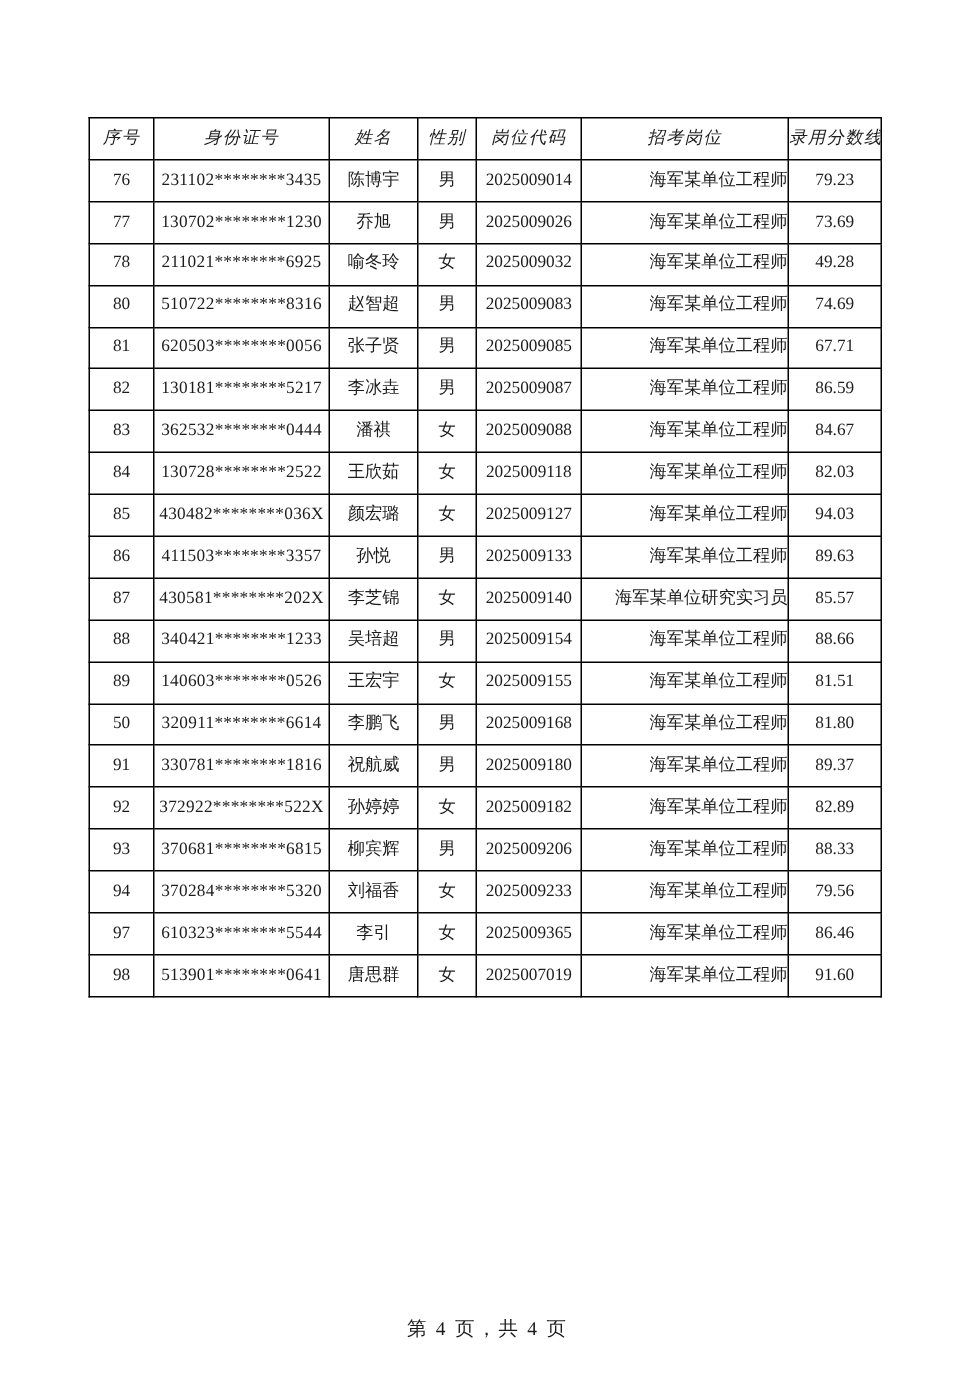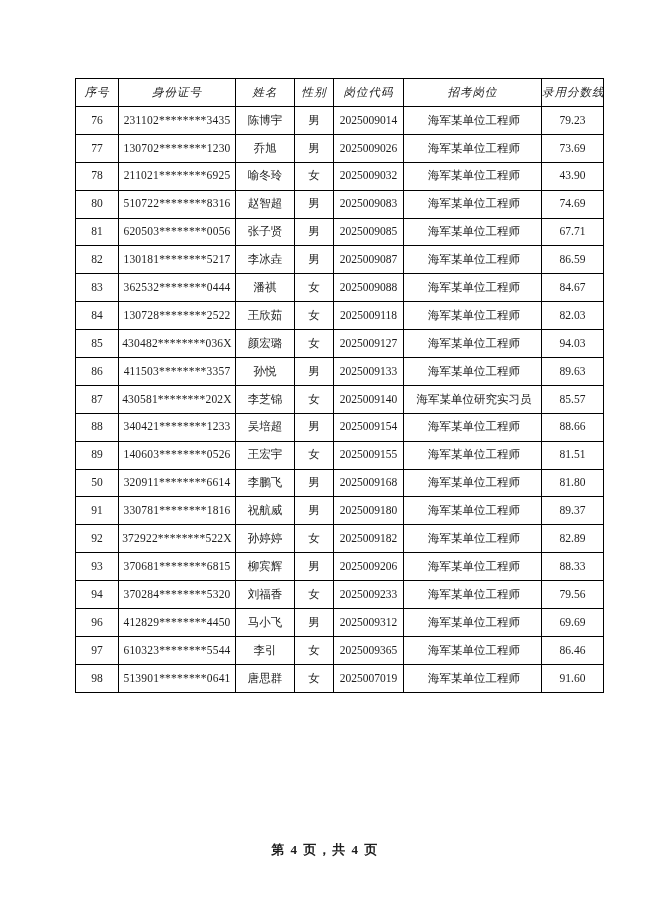--- a/index.html
+++ b/index.html
@@ -16,21 +16,20 @@
     overflow: hidden;
   }
   .score-table {
     position: absolute;
     left: 59px;
     top: 78px;
     width: 528px;
     border-collapse: collapse;
     table-layout: fixed;
     border: 1.6px solid #000;
-    margin-left: 16px;
   }
   .score-table th,
   .score-table td {
     border: 1px solid #000;
     font-size: 11.5px;
     font-weight: normal;
     text-align: center;
     vertical-align: middle;
     padding: 0;
     overflow: hidden;
@@ -42,36 +41,35 @@
   }
   .score-table tbody tr {
     height: 27.9px;
   }
   .score-table th {
     font-style: italic;
     font-size: 11.5px;
     letter-spacing: 1px;
   }
   .score-table td.col-position {
-    text-align: center;
+    text-align: right;
     padding-left: 3px;
   }
   .score-table td.col-id {
     letter-spacing: 0.2px;
   }
   .page-footer {
     position: absolute;
     left: 0;
-    top: 841px;
+    top: 877px;
     width: 650px;
     text-align: center;
     font-size: 13px;
     letter-spacing: 1.5px;
     color: #1c1c1c;
-    font-weight: bold;
   }
 </style>
 </head>
 <body>
 
 <table class="score-table">
   <colgroup>
     <col style="width:43px">
     <col style="width:117px">
     <col style="width:59px">
@@ -111,21 +109,21 @@
       <td class="col-position">海军某单位工程师</td>
       <td class="col-score">73.69</td>
     </tr>
       <tr style="">
       <td class="col-serial">78</td>
       <td class="col-id">211021********6925</td>
       <td class="col-name">喻冬玲</td>
       <td class="col-gender">女</td>
       <td class="col-code">2025009032</td>
       <td class="col-position">海军某单位工程师</td>
-      <td class="col-score">43.90</td>
+      <td class="col-score">49.28</td>
     </tr>
       <tr style="">
       <td class="col-serial">80</td>
       <td class="col-id">510722********8316</td>
       <td class="col-name">赵智超</td>
       <td class="col-gender">男</td>
       <td class="col-code">2025009083</td>
       <td class="col-position">海军某单位工程师</td>
       <td class="col-score">74.69</td>
     </tr>
@@ -249,29 +247,20 @@
       <tr style="">
       <td class="col-serial">94</td>
       <td class="col-id">370284********5320</td>
       <td class="col-name">刘福香</td>
       <td class="col-gender">女</td>
       <td class="col-code">2025009233</td>
       <td class="col-position">海军某单位工程师</td>
       <td class="col-score">79.56</td>
     </tr>
       <tr style="">
-      <td class="col-serial">96</td>
-      <td class="col-id">412829********4450</td>
-      <td class="col-name">马小飞</td>
-      <td class="col-gender">男</td>
-      <td class="col-code">2025009312</td>
-      <td class="col-position">海军某单位工程师</td>
-      <td class="col-score">69.69</td>
-    </tr>
-      <tr style="">
       <td class="col-serial">97</td>
       <td class="col-id">610323********5544</td>
       <td class="col-name">李引</td>
       <td class="col-gender">女</td>
       <td class="col-code">2025009365</td>
       <td class="col-position">海军某单位工程师</td>
       <td class="col-score">86.46</td>
     </tr>
       <tr style="">
       <td class="col-serial">98</td>

